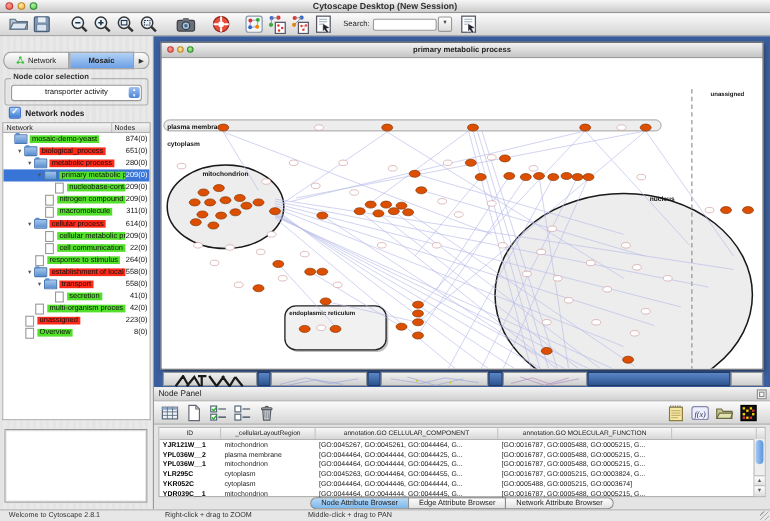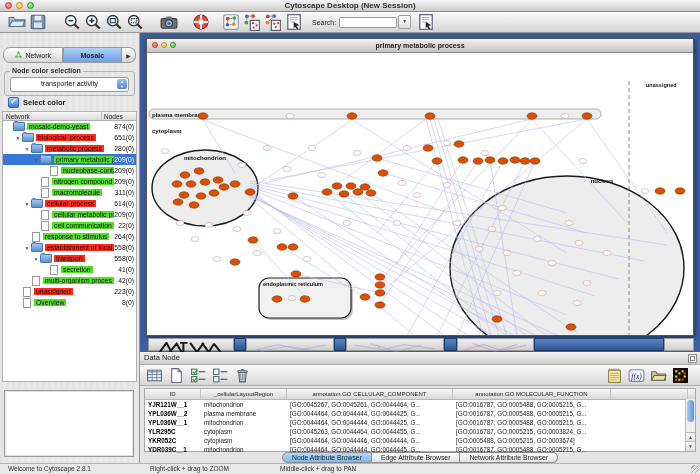--- a/index.html
+++ b/index.html
@@ -259,21 +259,21 @@
     </div>
     <div class="groupbox">
       <div class="groupbox-label">Node color selection</div>
       <div class="dropdown">
         <span>transporter activity</span>
         <div class="dropdown-stepper">▲<br>▼</div>
       </div>
     </div>
     <div class="checkbox-row">
       <div class="checkbox">✓</div>
-      <span>Select color</span>
+      <span>Network nodes</span>
     </div>
     <div class="tree-header">
       <div class="col-name">Network</div>
       <div class="col-count">Nodes</div>
     </div>
     <div class="tree" id="tree">
         <div class="tree-row" style="padding-left: 2px;">
           <span class="tw-exp"></span>
           <span class="tw-folder"></span>
           <span class="tw-chip chip-green">mosaic-demo-yeast</span>
@@ -576,21 +576,21 @@
             <path d="M2 9 L25 3 L45 10 L75 4 M12 2 L38 11 L64 3" stroke="#b08ac0" stroke-width=".7" fill="none"></path>
           </svg>
       </div>
       <div class="frag blue" style="left:394px;width:130px;"></div>
       <div class="frag gray" style="left:524px;width:30px;"></div>
     </div>
   </div>
 
   <div class="data-panel">
     <div class="panel-header">
-      <span>Data Node</span>
+      <span>Node Panel</span>
       <div class="float-icon"></div>
     </div>
     <div class="dp-toolbar" id="dp-toolbar">
       <span id="dp-left-icons" style="display:flex;">
           <span class="dp-icon"><svg viewBox="0 0 16 16">
               <rect x="1.5" y="3" width="13" height="10" fill="#eef2f8" stroke="#567"></rect>
               <rect x="1.5" y="3" width="13" height="2.2" fill="#8fa8c8"></rect>
               <path d="M1.5 7 H14.5 M1.5 10 H14.5 M5.8 3 V13 M10.2 3 V13" stroke="#567" stroke-width=".7"></path>
             </svg></span>
           <span class="dp-icon"><svg viewBox="0 0 16 16">

